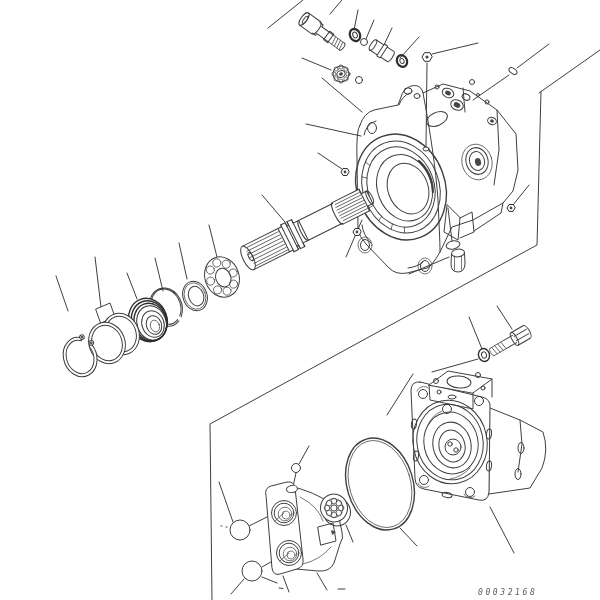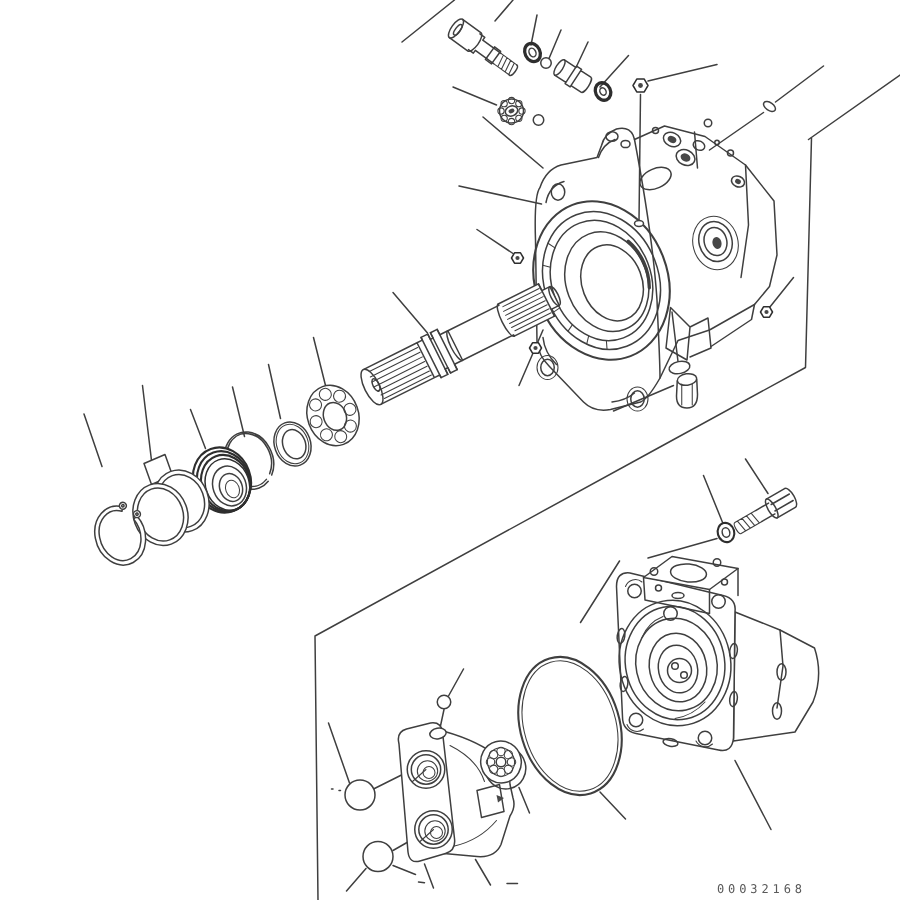--- a/index.html
+++ b/index.html
@@ -1,17 +1,17 @@
 <!DOCTYPE html>
 <html><head>
 <meta charset="utf-8">
 <style>
   html,body{margin:0;padding:0;background:#fff;}
   #stage{position:relative;width:600px;height:600px;background:#fff;overflow:hidden;
-         font-family:"DejaVu Sans","Liberation Sans",sans-serif;}
+         font-family:"DejaVu Sans","Liberation Sans",sans-serif;font-style:italic;}
   svg{position:absolute;left:0;top:0;}
   svg *{stroke:#3f3f3f;fill:none;stroke-width:1;stroke-linejoin:round;stroke-linecap:round;}
   .fw{fill:#ffffff;}
   .fd{fill:#474747;stroke:none;}
   .dk{stroke:#2e2e2e;}
   .b{stroke-width:1.4;}
   .bb{stroke-width:2.2;}
   .t{stroke-width:.7;}
   .g{stroke:#9a9a9a;stroke-width:.8;}
   .num{fill:#5a5a5a;stroke:none;font-family:"DejaVu Sans Mono","Liberation Mono",monospace;

